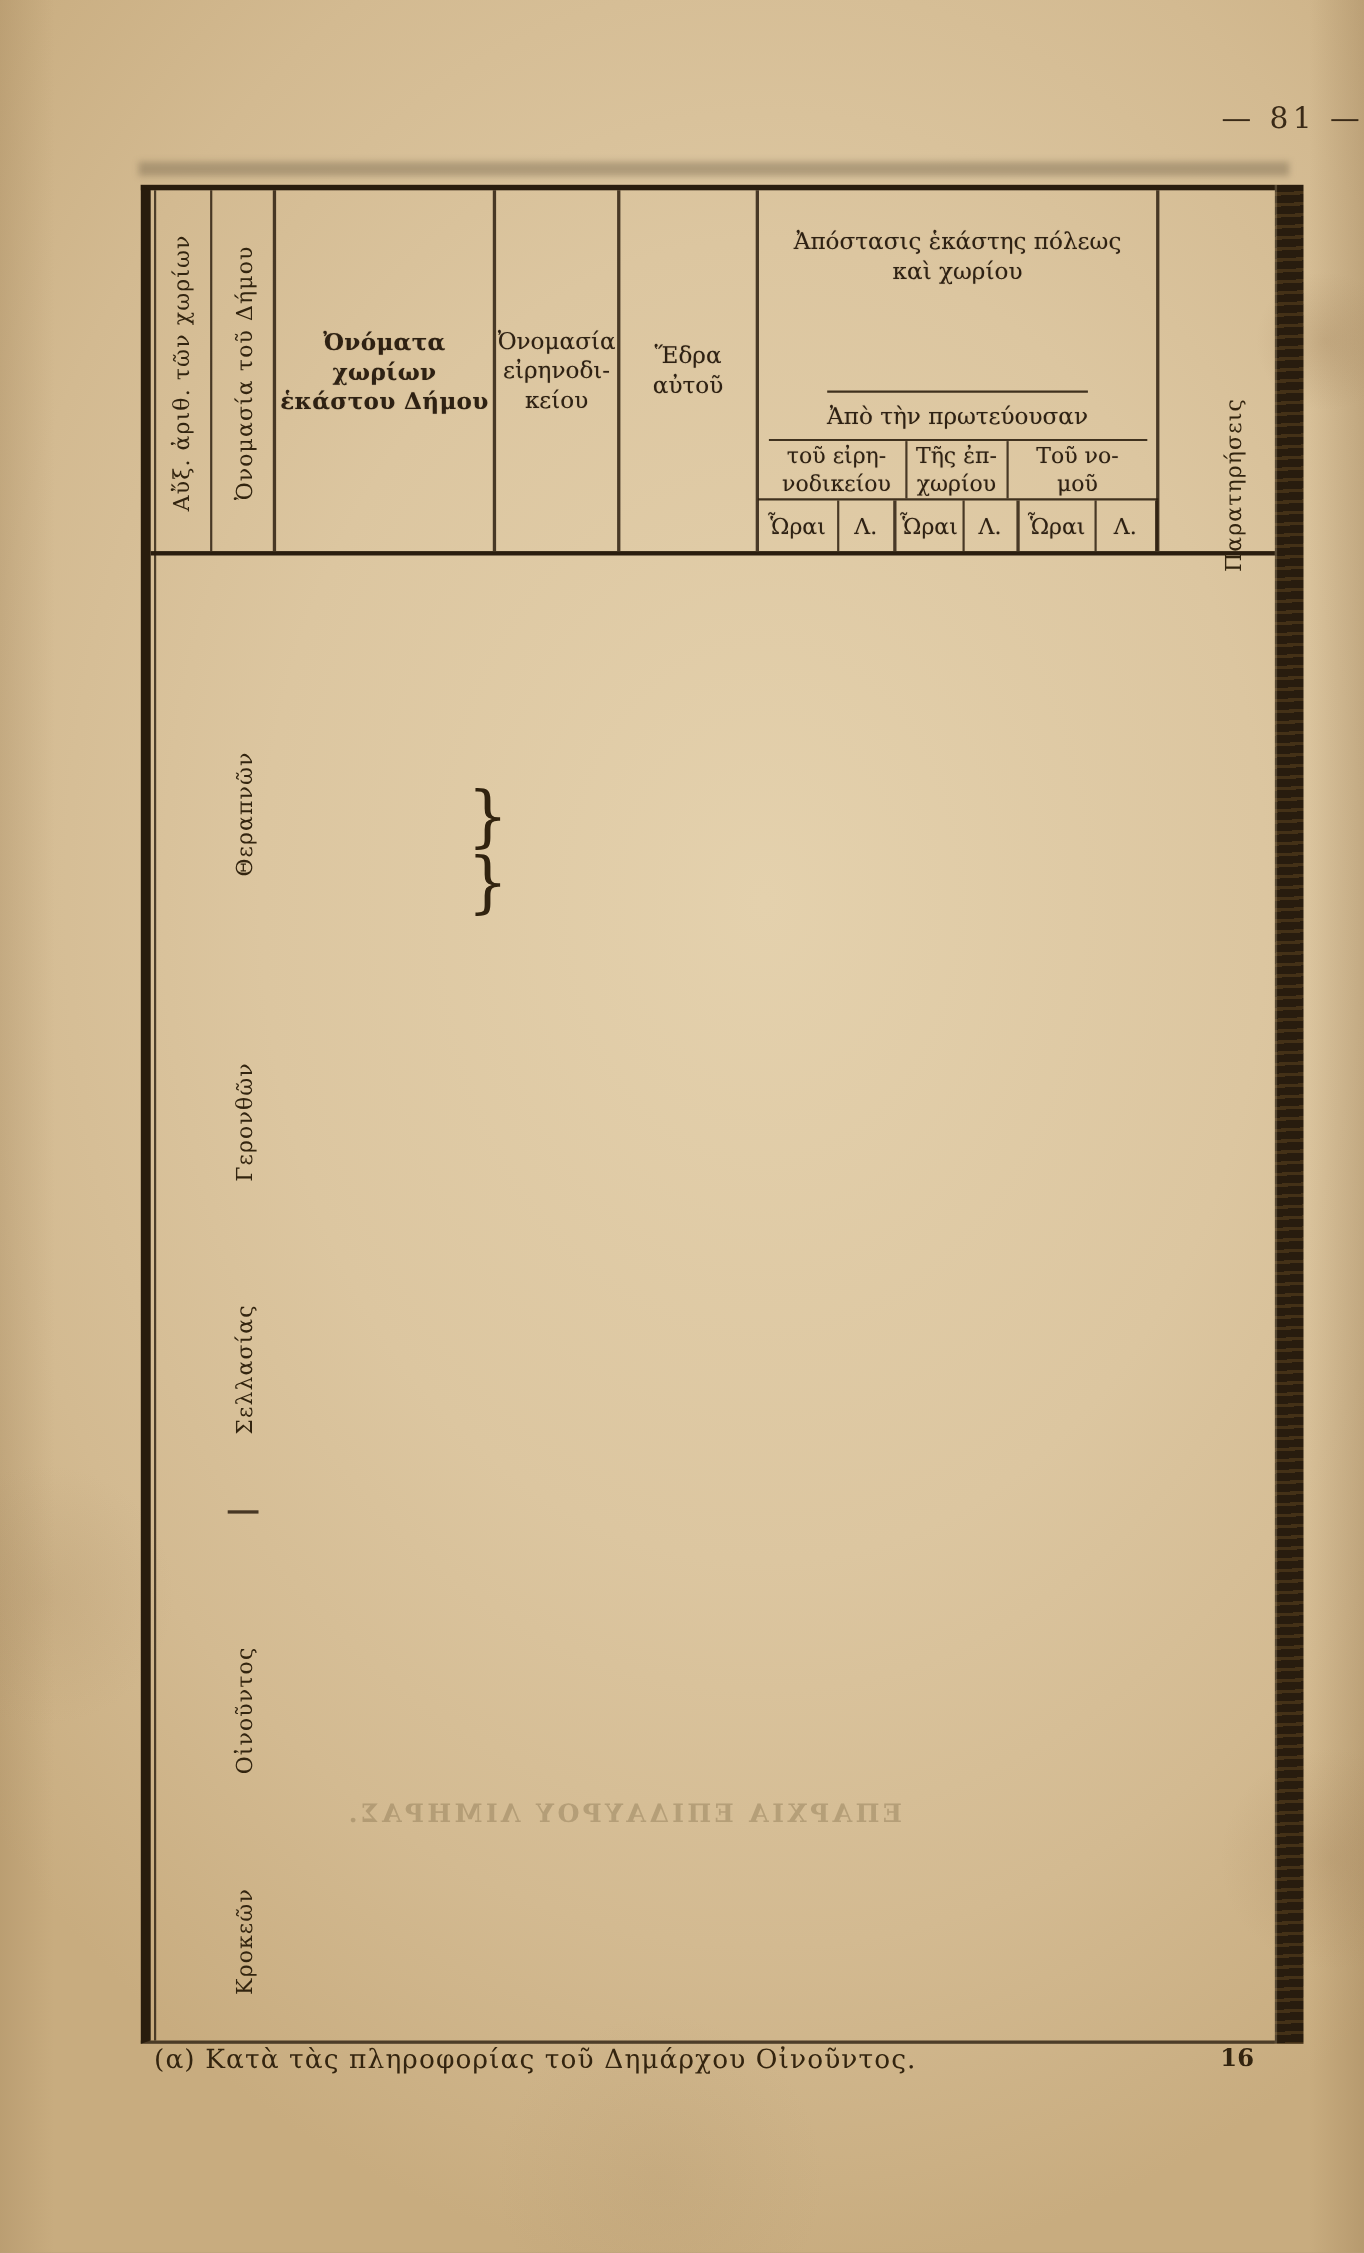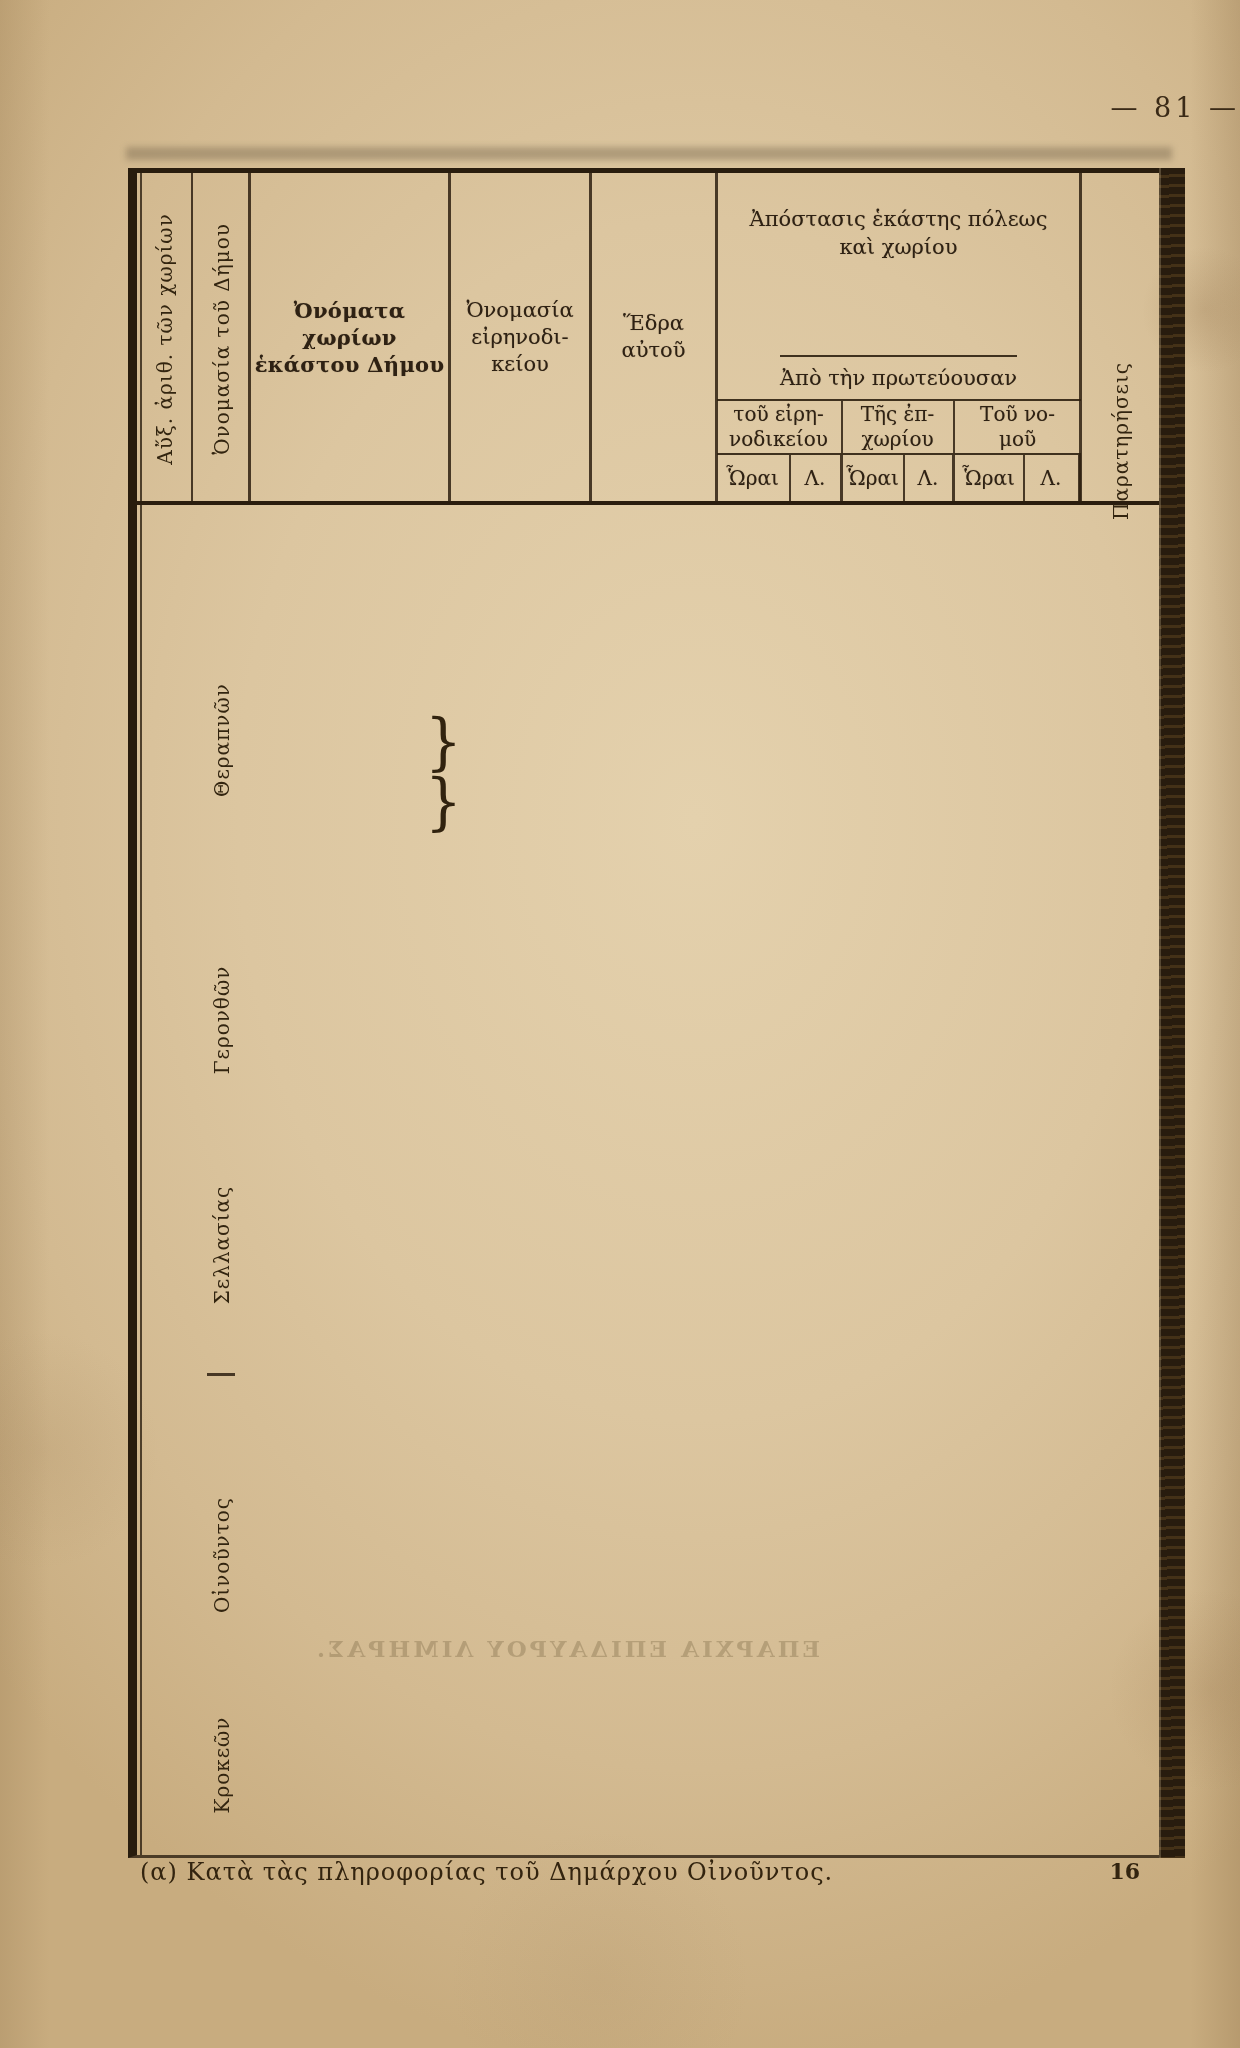--- a/index.html
+++ b/index.html
@@ -23,33 +23,33 @@
     border-top:5px solid #291d0e;border-left:9px solid #281c0d;
     border-bottom:3px solid rgba(44,31,16,.8);}
   .leftline{position:absolute;left:3px;top:0;bottom:0;width:2px;background:rgba(44,31,16,.8);}
   .rstrip{position:absolute;left:1022px;top:-5px;width:26px;height:1690px;
     background:repeating-linear-gradient(177deg,#281c0e 0 7px,#443117 7px 10px);
     box-shadow:inset 2px 0 0 rgba(220,198,160,.25);}
   
   .c,.hc{box-sizing:border-box;flex:0 0 auto;display:flex;align-items:center;justify-content:center;
     border-right:2px solid rgba(46,32,16,.85);height:100%;}
   .c-num{width:56px}.c-dem{width:58px}.c-name{width:200px;justify-content:flex-start;padding-left:14px;font-weight:bold;}
-  .c-eir{width:141px}.c-edra{width:126px}
+  .c-eir{width:113px}.c-edra{width:126px}
   .c-note{width:76px;border-right:none;}
   .c-dem,.c-name,.c-eir,.c-edra,.c-m1,.c-m2,.c-m3{border-right-width:3px;}
   
   .thead{position:relative;display:flex;height:332px;border-bottom:4px solid #2a1d0e;box-sizing:border-box;}
   .hl{font-size:21px;line-height:27px;text-align:center;}
   .hc-dist{width:364px;display:flex;flex-direction:column;padding:0;border-right:3px solid rgba(46,32,16,.85);}
   .dist-top{flex:0 0 130px;padding-top:32px;text-align:center;font-size:21px;line-height:28px;}
   .dist-mid{flex:0 0 42px;border-top:2px solid rgba(46,32,16,.9);display:flex;align-items:center;justify-content:center;font-size:21px;margin-top:20px;}
   .dist-cols{flex:1 1 auto;border-top:2px solid rgba(46,32,16,.9);display:flex;}
   .dcell{box-sizing:border-box;display:flex;align-items:center;justify-content:center;text-align:center;
     font-size:20px;line-height:25px;border-right:2px solid rgba(46,32,16,.85);}
-  .dc1{width:126px}.dc2{width:112px}.dc3{width:126px;border-right:none;}
+  .dc1{width:126px}.dc2{width:92px}.dc3{width:126px;border-right:none;}
   .dist-units{flex:0 0 46px;border-top:2px solid rgba(46,32,16,.9);display:flex;}
   .ucell{box-sizing:border-box;display:flex;align-items:center;justify-content:center;font-size:20px;
     border-right:2px solid rgba(46,32,16,.85);}
   .u1{width:74px}.u2{width:52px;border-right-width:3px;}.u3{width:62px}.u4{width:50px;border-right-width:3px;}
   .u5{width:70px}.u6{width:56px;border-right-width:3px;}
   .vert{position:absolute;white-space:nowrap;transform:translate(-50%,-50%) rotate(-90deg);
     font-size:20px;letter-spacing:1px;color:#32240f;}
   
   .tbody{position:relative;}
   .c-name span{letter-spacing:.3px;}

